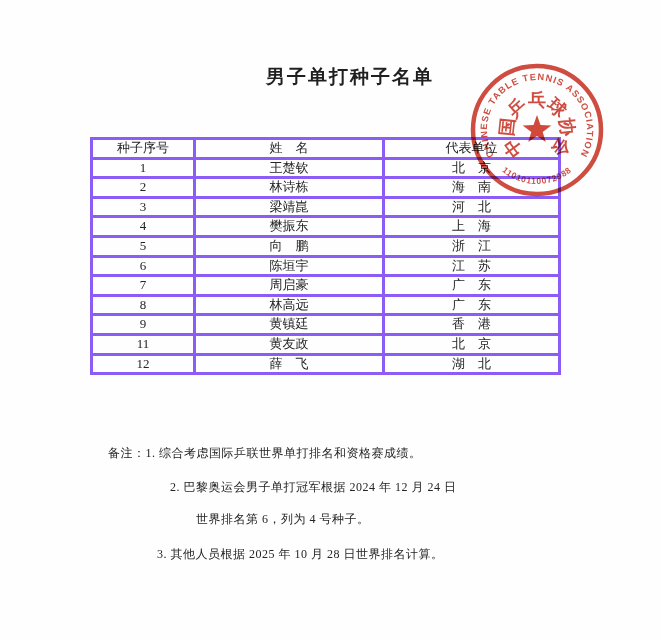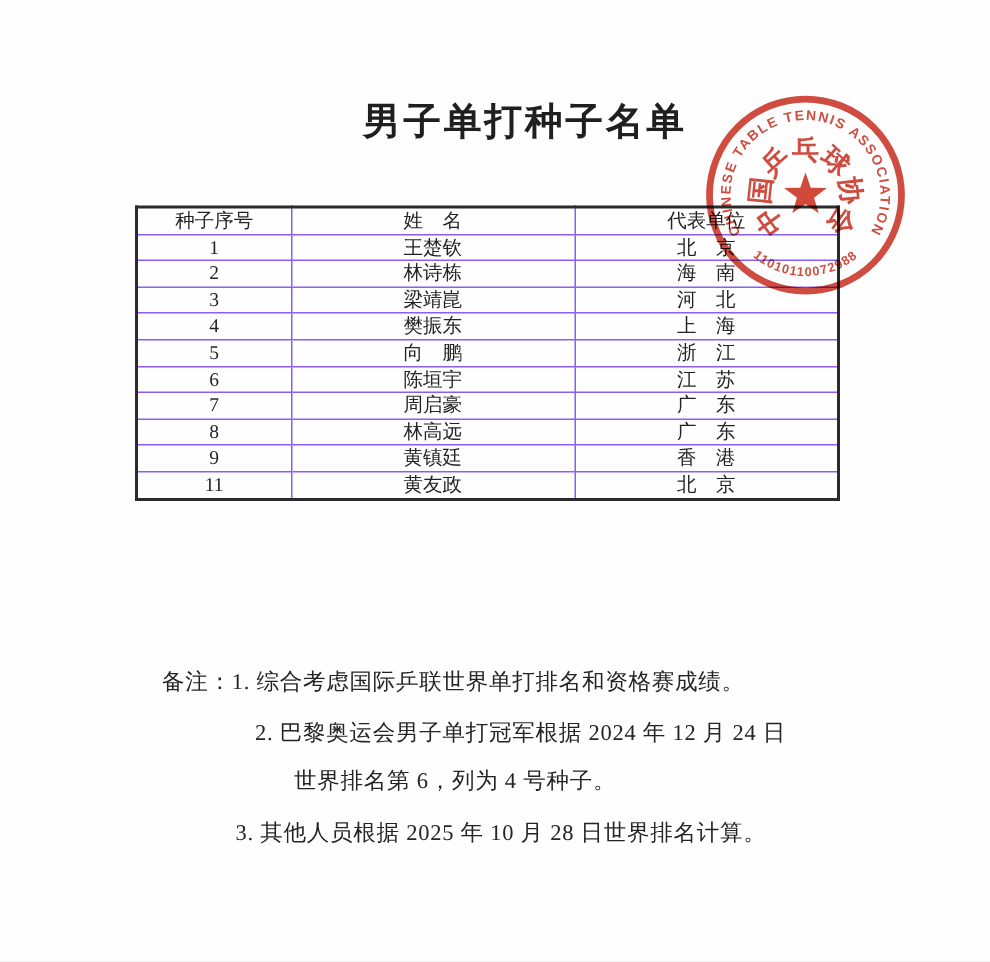--- a/index.html
+++ b/index.html
@@ -5,40 +5,40 @@
   html,body{margin:0;padding:0;background:#e9e9e9;}
   .page{
     position:relative;width:660px;height:641px;margin:0 auto;
     background:#fefefe;overflow:hidden;
     font-family:"Liberation Serif", serif;
     color:#262626;
   }
   .doc-title{
     position:absolute;top:64px;left:350px;transform:translateX(-50%);
     font-family:"Liberation Sans", sans-serif;
-    font-size:25px;font-weight:700;letter-spacing:2px;color:#1f1f1f;
+    font-size:19px;font-weight:700;letter-spacing:2px;color:#1f1f1f;
     white-space:nowrap;
   }
   table.seed-table{
     position:absolute;left:90px;top:137px;
     border-collapse:collapse;table-layout:fixed;
     width:468px;
     font-size:13px;color:#242424;
   }
   table.seed-table td,table.seed-table th{
-    border:1px solid #8b5cf6;height:16.6px;line-height:16.6px;
+    border:3px solid #8b5cf6;height:16.6px;line-height:16.6px;
     text-align:center;vertical-align:middle;
     padding:0;font-weight:normal;overflow:hidden;white-space:nowrap;
   }
   table.seed-table{border:2px solid #2b2b2b;}
   .col-seed{width:103px;}
   .col-name{width:189px;}
   .col-unit{width:176px;}
   .note-line{
-    position:absolute;font-size:15px;color:#242424;
+    position:absolute;font-size:12px;color:#242424;
     letter-spacing:0.5px;white-space:nowrap;
   }
   
   .stamp{
     position:absolute;left:452px;top:45px;width:170px;height:170px;
     mix-blend-mode:multiply;opacity:0.88;
   }
   .stamp .ring{stroke:#c93425;}
   .stamp text{fill:#c93425;}
   .stamp .en{
@@ -117,20 +117,25 @@
       <tr>
         <td>9</td>
         <td>黄镇廷</td>
         <td>香　港</td>
       </tr>
       <tr>
         <td>11</td>
         <td>黄友政</td>
         <td>北　京</td>
       </tr>
+      <tr>
+        <td>12</td>
+        <td>薛　飞</td>
+        <td>湖　北</td>
+      </tr>
     </tbody>
   </table>
 
   <div class="note-line" style="left:108px;top:445px"><span>备注：</span><span>1. 综合考虑国际乒联世界单打排名和资格赛成绩。</span></div>
   <div class="note-line" style="left:170px;top:479px">2. 巴黎奥运会男子单打冠军根据 2024 年 12 月 24 日</div>
   <div class="note-line" style="left:196px;top:511px">世界排名第 6，列为 4 号种子。</div>
   <div class="note-line" style="left:157px;top:546px">3. 其他人员根据 2025 年 10 月 28 日世界排名计算。</div>
 
   <svg class="stamp" viewBox="0 0 170 170" aria-hidden="true">
     <defs>

